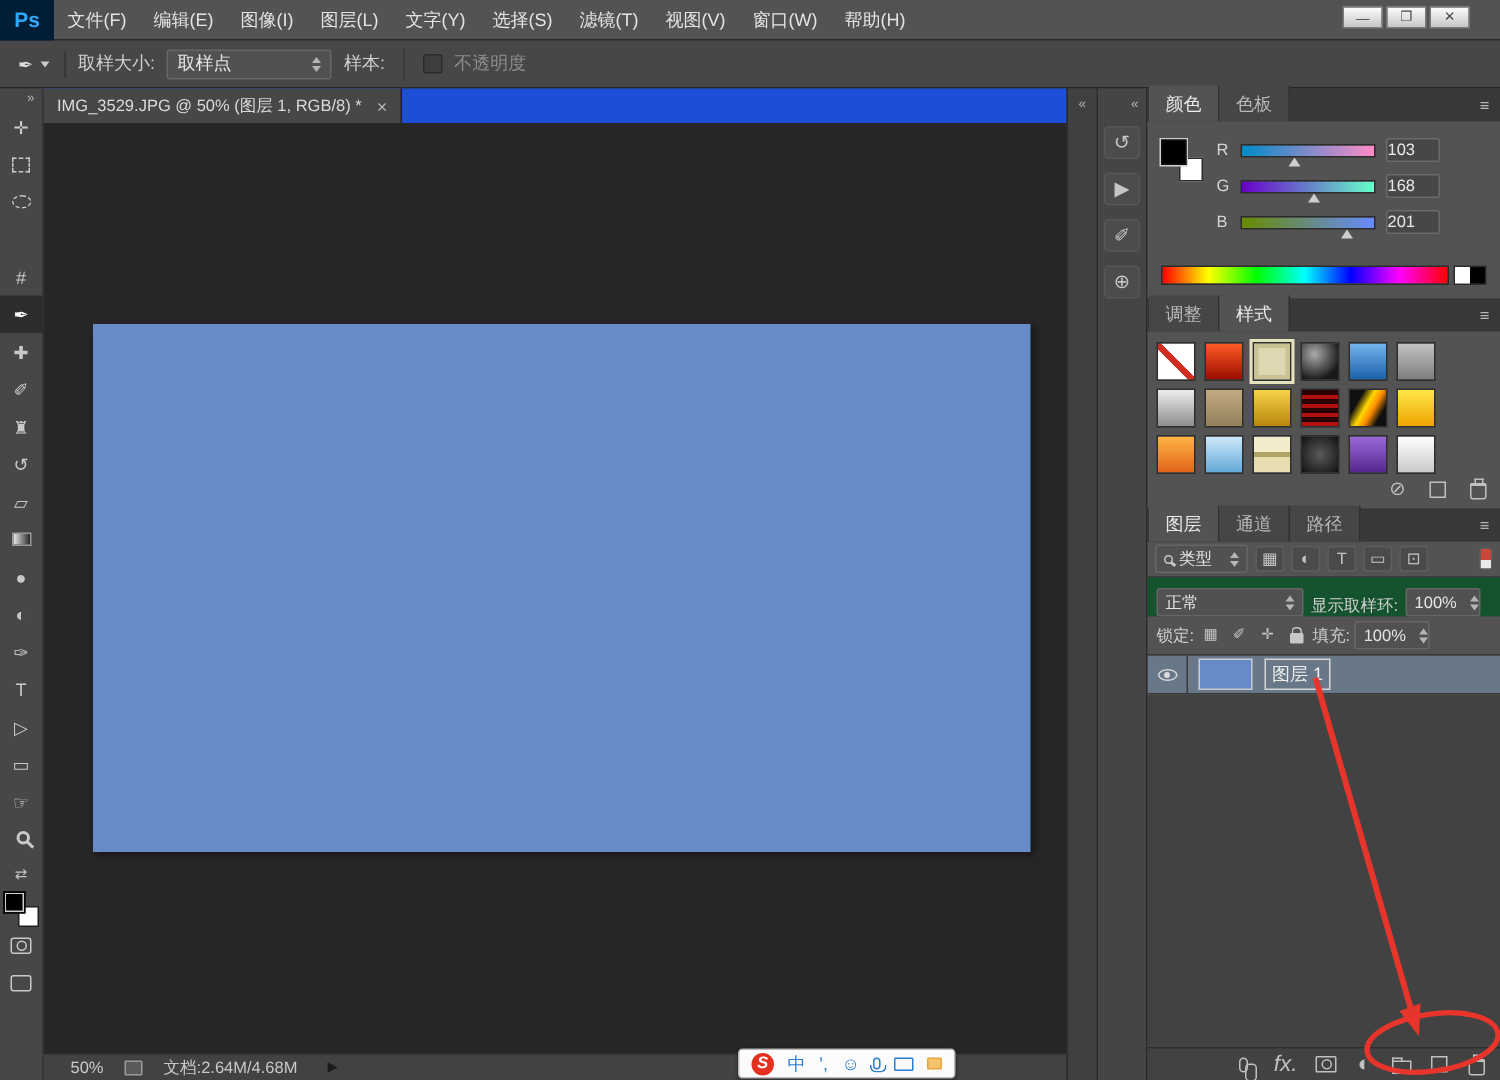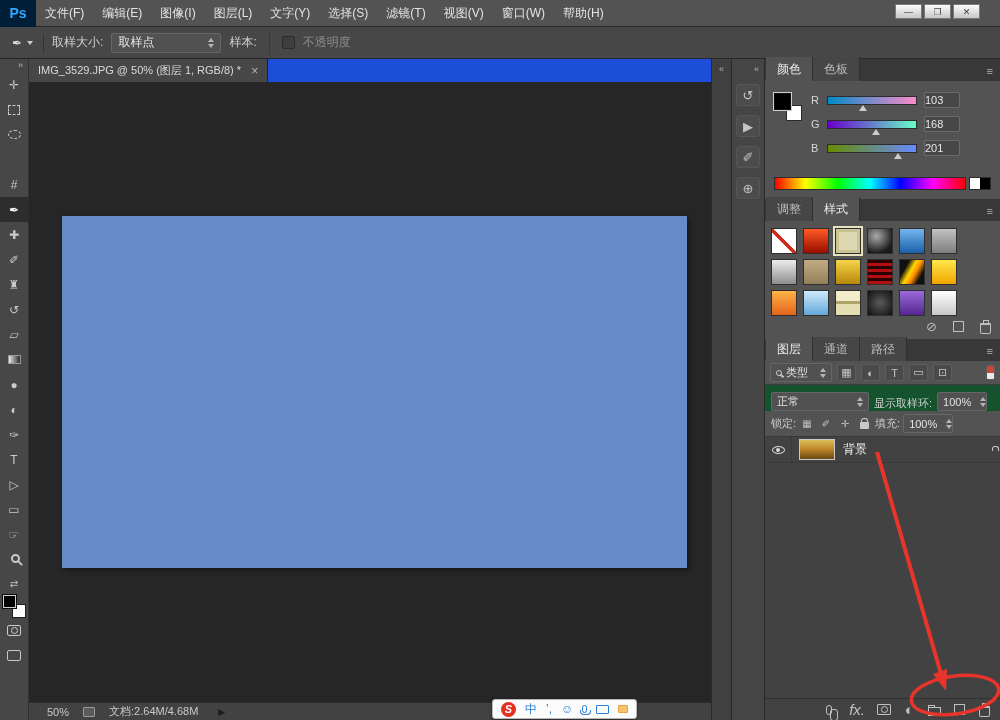--- a/index.html
+++ b/index.html
@@ -412,27 +412,26 @@
     <span class="llabel">填充:</span>
     <div class="ldrop" style="width:50px">
       <span>100%</span>
       <span class="spinner">
           <span class="spU"></span>
           <span class="spD"></span>
         </span>
     </div>
   </div>
   <div id="llist">
-    <div class="lrow">
+    <div class="lrow selected">
       <span class="leye">
           <span class="eye"></span>
         </span>
-      <span class="lthumb" style="background:linear-gradient(180deg,#d8c05a 0%,#c08a28 45%,#6a4714 100%)"></span>
-      <span class="lname">背景</span>
-      <span class="lrowlock"><span class="lockic"></span></span>
+      <span class="lthumb" style="background:#678bc9"></span>
+      <span class="lname boxed">图层 1</span>
     </div>
   </div>
   <div id="lbar">
     <span class="lbico up">
         <span class="linkic"></span>
       </span>
     <span class="lbico">fx.</span>
     <span class="lbico up">
         <span class="maskic"></span>
       </span>

